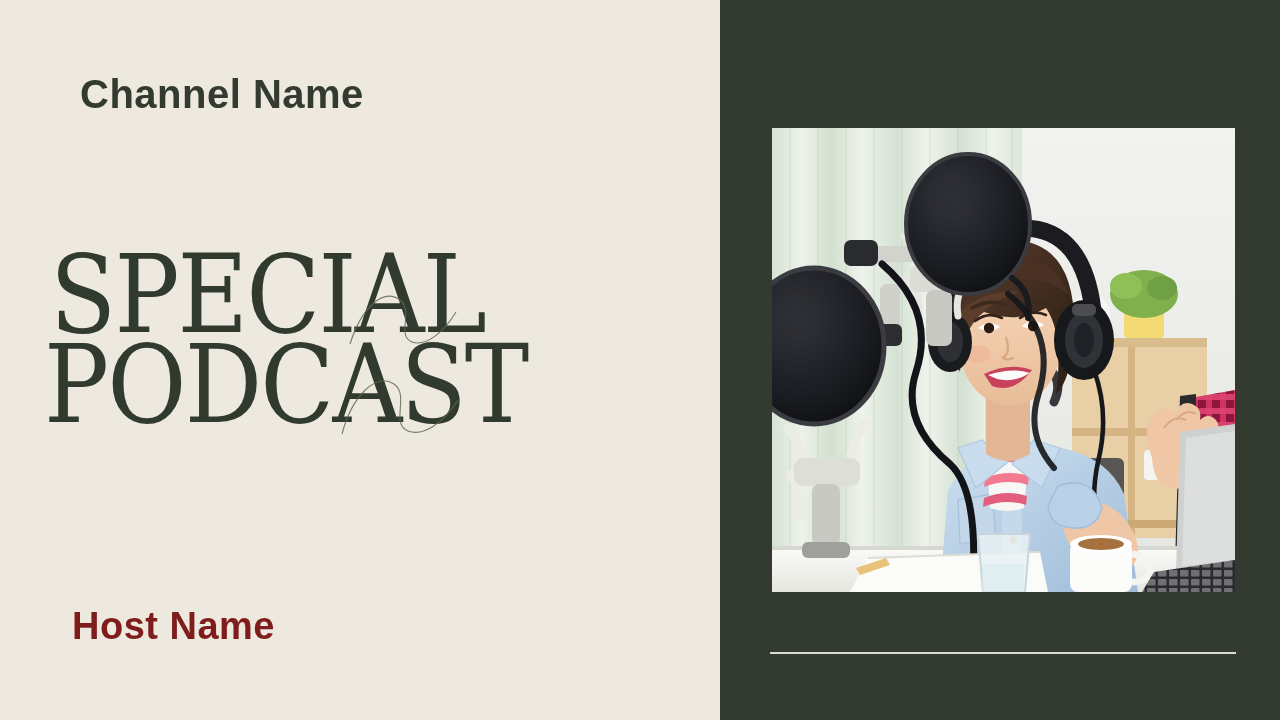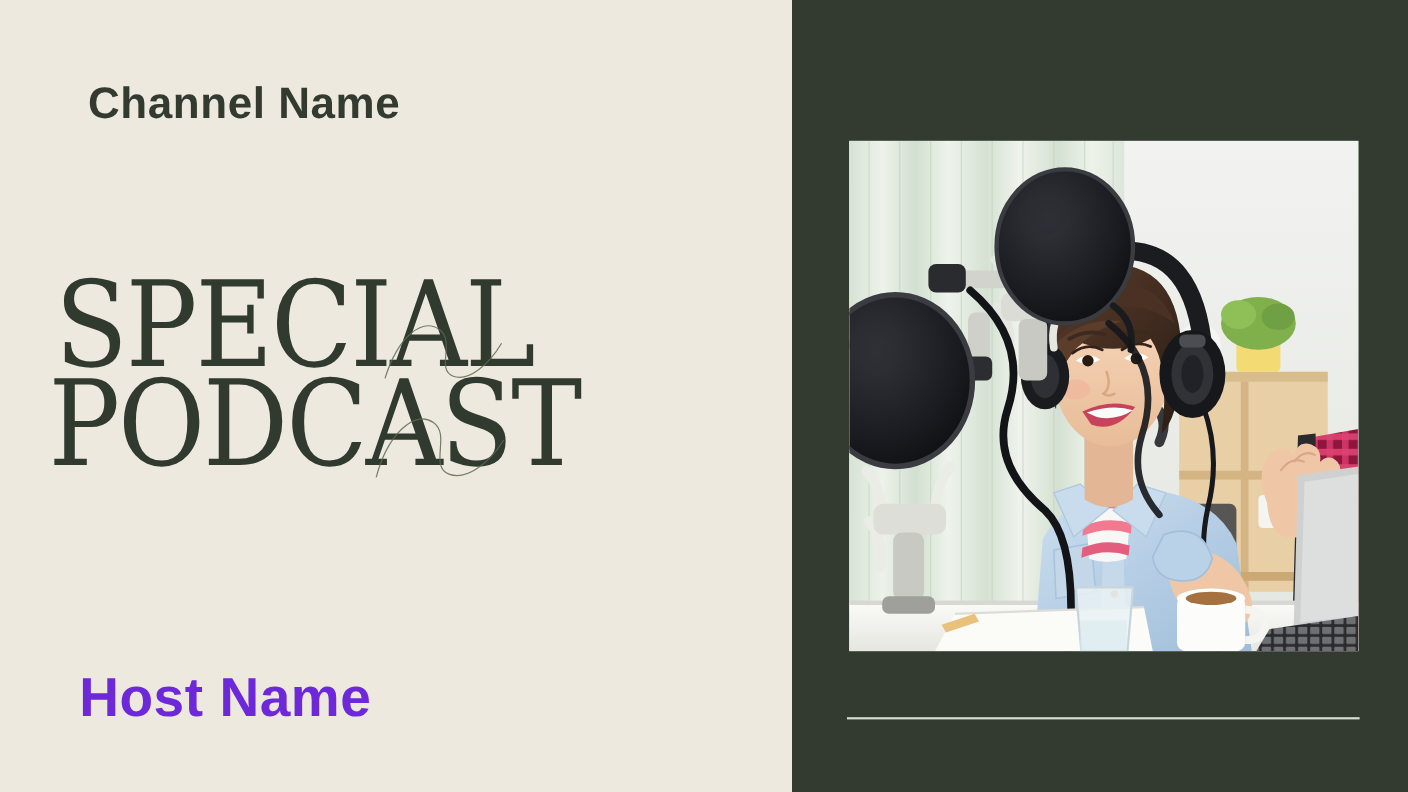--- a/index.html
+++ b/index.html
@@ -33,24 +33,24 @@
     font-weight:700;
     letter-spacing:0.5px;
     color:#333B30;
     white-space:nowrap;
   }
 
   #host-name {
     position:absolute;
     left:72px; top:605px;
     font-family:"Liberation Sans", sans-serif;
-    font-size:50px;
+    font-size:38px;
     font-weight:700;
     letter-spacing:0.5px;
-    color:#6d28d9;
+    color:#7f1d1d;
     white-space:nowrap;
   }
 
   
   #title-block {
     position:absolute;
     left:44px; top:248px;
     width:620px;
   }
 

